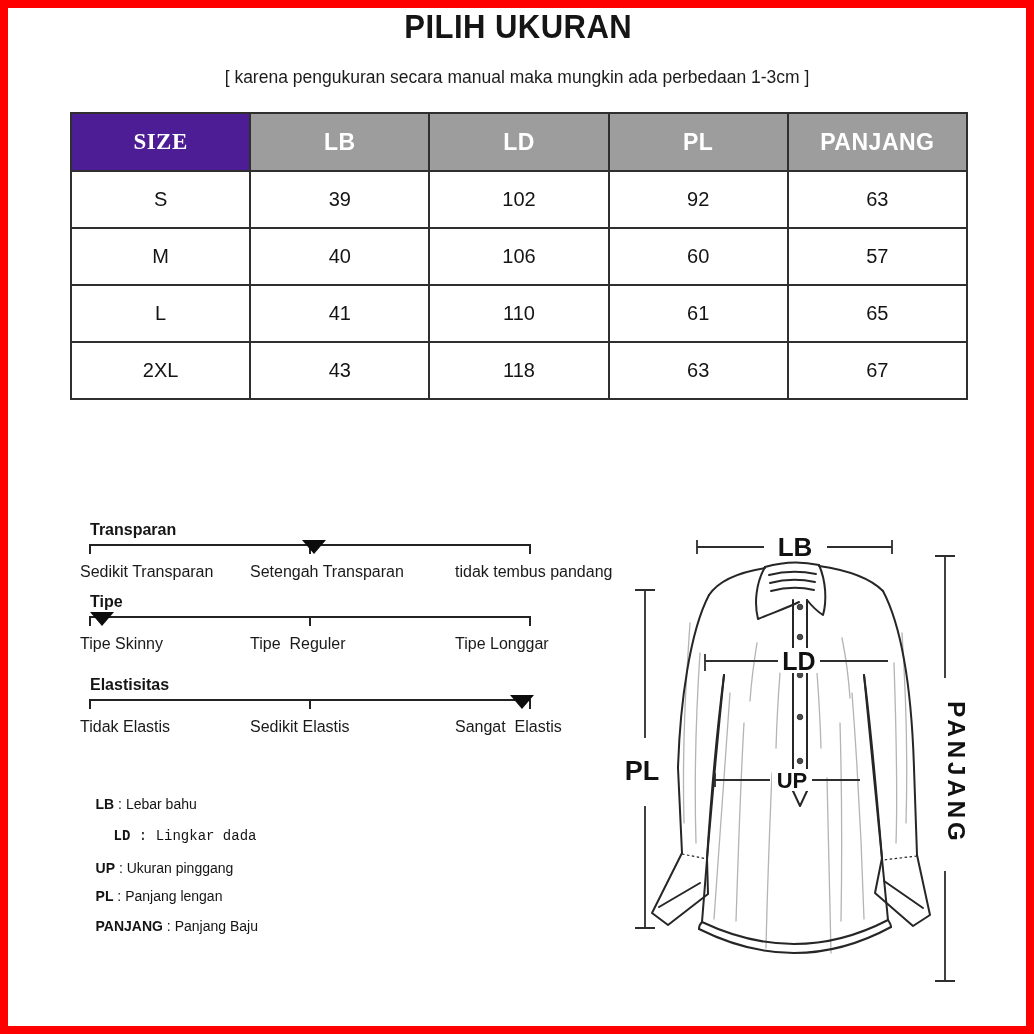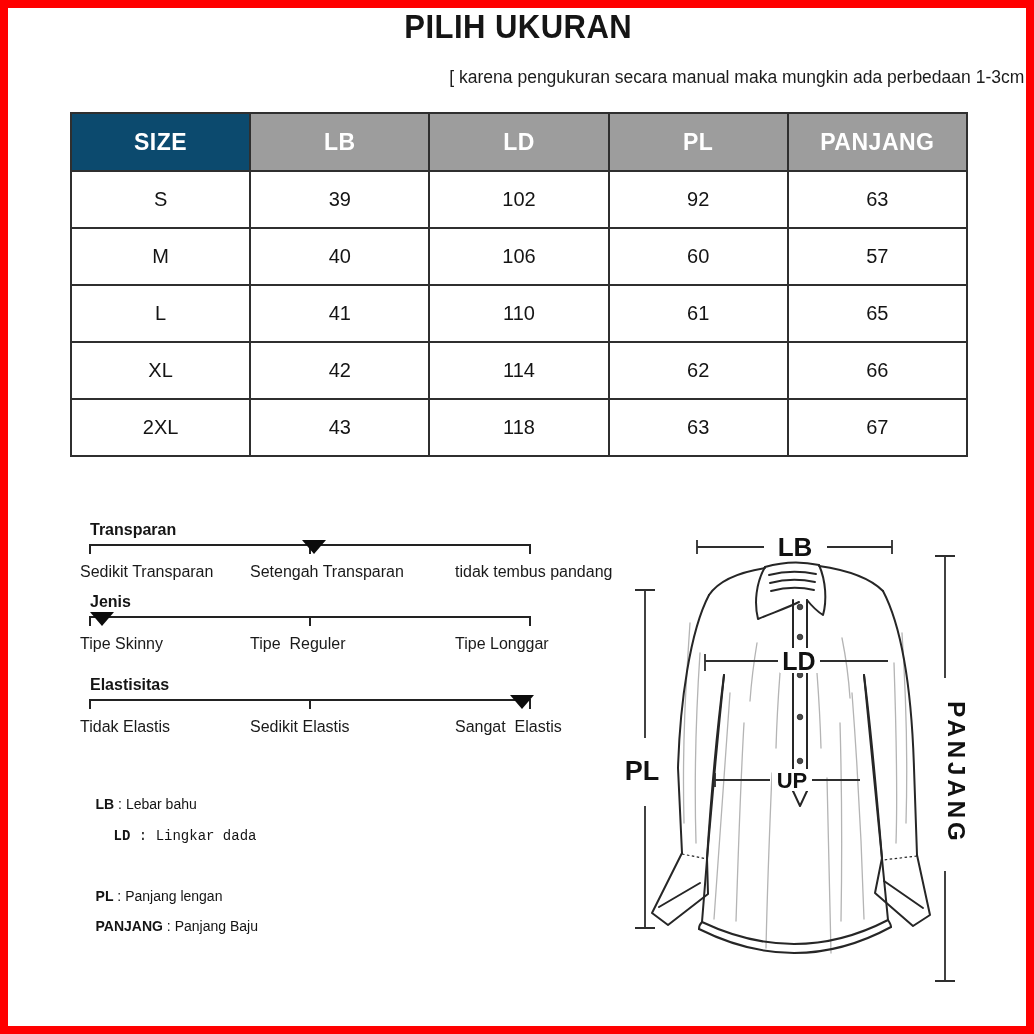--- a/index.html
+++ b/index.html
@@ -6,21 +6,21 @@
   .canvas{
     position:relative;width:1034px;height:1034px;background:#ffffff;
     font-family:"Liberation Sans", sans-serif;color:#111;overflow:hidden;
   }
   .frame{position:absolute;inset:0;border:8px solid #ff0000;z-index:50;pointer-events:none;}
 
   
   .title-wrap{position:absolute;left:2px;right:0;top:8px;text-align:center;}
   .title{display:inline-block;font-size:33px;font-weight:800;letter-spacing:0.5px;
          transform:scaleX(0.94);transform-origin:center;color:#151515;}
-  .subtitle{position:absolute;left:0;right:0;top:67px;text-align:right;font-size:17.5px;color:#1c1c1c;}
+  .subtitle{position:absolute;left:0;right:0;top:67px;text-align:center;font-size:17.5px;color:#1c1c1c;}
 
   
   .table-wrap{position:absolute;left:70px;top:112px;width:898px;}
   table.size{border-collapse:collapse;width:100%;table-layout:fixed;}
   table.size th{height:54px;color:#ffffff;font-size:23px;font-weight:bold;letter-spacing:0.5px;
                 border:2px solid #2f2f2f;text-align:center;}
   table.size td{height:53px;font-size:20px;color:#141414;border:2px solid #2f2f2f;text-align:center;background:#fff;}
 
   
   .scale{position:absolute;left:0;width:650px;height:70px;}
@@ -55,21 +55,21 @@
 
   <div class="title-wrap">
     <div class="title">PILIH UKURAN</div>
   </div>
   <div class="subtitle">[ karena pengukuran secara manual maka mungkin ada perbedaan 1-3cm ]</div>
 
   <div class="table-wrap">
     <table class="size">
       <thead>
         <tr>
-          <th style="background: #0c4a6e;">SIZE</th>
+          <th style="background: #4c1d95; font-family: Liberation Serif, serif;">SIZE</th>
           <th style="background: rgb(157, 157, 157);">LB</th>
           <th style="background: rgb(157, 157, 157);">LD</th>
           <th style="background: rgb(157, 157, 157);">PL</th>
           <th style="background: rgb(157, 157, 157);">PANJANG</th>
         </tr>
       </thead>
       <tbody>
         <tr>
           <td>S</td>
           <td>39</td>
@@ -83,27 +83,20 @@
           <td>106</td>
           <td>60</td>
           <td>57</td>
         </tr>
         <tr>
           <td>L</td>
           <td>41</td>
           <td>110</td>
           <td>61</td>
           <td>65</td>
-        </tr>
-        <tr>
-          <td>XL</td>
-          <td>42</td>
-          <td>114</td>
-          <td>62</td>
-          <td>66</td>
         </tr>
         <tr>
           <td>2XL</td>
           <td>43</td>
           <td>118</td>
           <td>63</td>
           <td>67</td>
         </tr>
       </tbody>
     </table>
@@ -116,21 +109,21 @@
       <span class="scale-tick" style="left:calc(50% - 1px);"></span>
       <span class="scale-tick" style="right:0;"></span>
       <span class="scale-marker" style="left: 50.8%;"></span>
     </div>
     <span class="scale-label sl-0">Sedikit Transparan</span>
     <span class="scale-label sl-1">Setengah Transparan</span>
     <span class="scale-label sl-2">tidak tembus pandang</span>
   </div>
 
   <div class="scale" style="top:593px;">
-    <div class="scale-name">Jenis</div>
+    <div class="scale-name">Tipe</div>
     <div class="scale-line">
       <span class="scale-tick" style="left:0;"></span>
       <span class="scale-tick" style="left:calc(50% - 1px);"></span>
       <span class="scale-tick" style="right:0;"></span>
       <span class="scale-marker" style="left: 3%;"></span>
     </div>
     <span class="scale-label sl-0">Tipe Skinny</span>
     <span class="scale-label sl-1">Tipe  Reguler</span>
     <span class="scale-label sl-2">Tipe Longgar</span>
   </div>
@@ -146,20 +139,23 @@
     <span class="scale-label sl-0">Tidak Elastis</span>
     <span class="scale-label sl-1">Sedikit Elastis</span>
     <span class="scale-label sl-2">Sangat  Elastis</span>
   </div>
 
   <div class="legend-row" style="top:780px;">
     <span class="legend-abbr">LB</span><span class="legend-sep"> : </span><span>Lebar bahu</span>
   </div>
   <div class="legend-row" style="top:812px;font-family:Liberation Mono, monospace;">
     <span class="legend-abbr">LD</span><span class="legend-sep"> : </span><span>Lingkar dada</span>
+  </div>
+  <div class="legend-row" style="top:844px;">
+    <span class="legend-abbr">UP</span><span class="legend-sep"> : </span><span>Ukuran pinggang</span>
   </div>
   <div class="legend-row" style="top:872px;">
     <span class="legend-abbr">PL</span><span class="legend-sep"> : </span><span>Panjang lengan</span>
   </div>
   <div class="legend-row" style="top:902px;">
     <span class="legend-abbr">PANJANG</span><span class="legend-sep"> : </span><span>Panjang Baju</span>
   </div>
 
   <div class="diagram">
     <svg viewBox="0 0 412 492" xmlns="http://www.w3.org/2000/svg">

